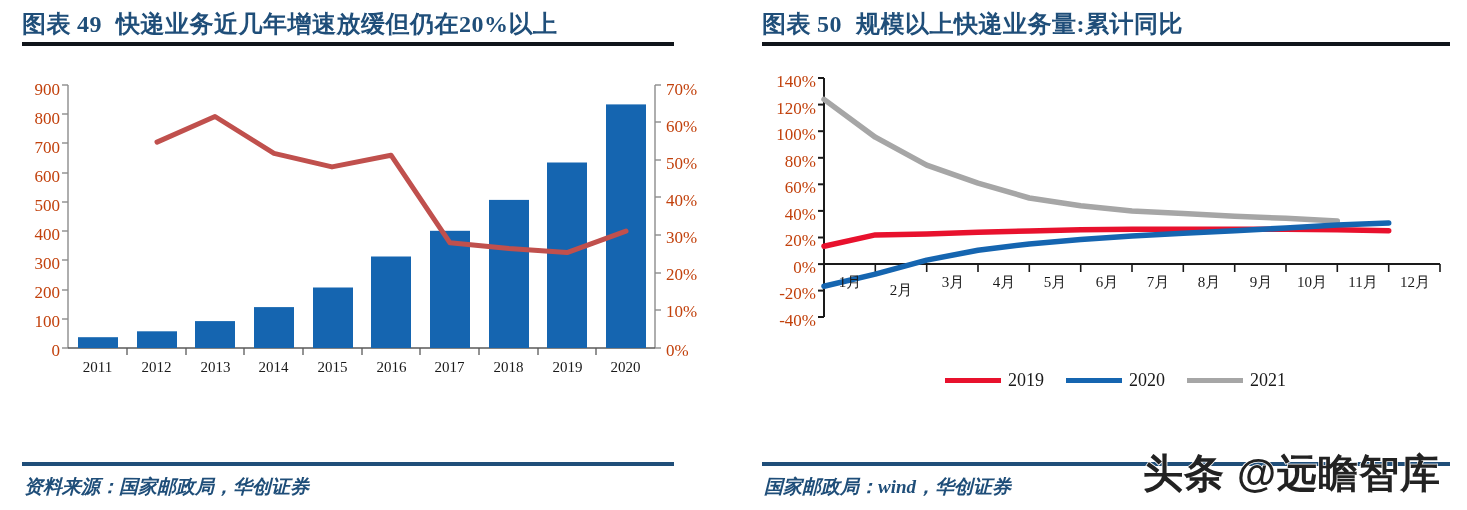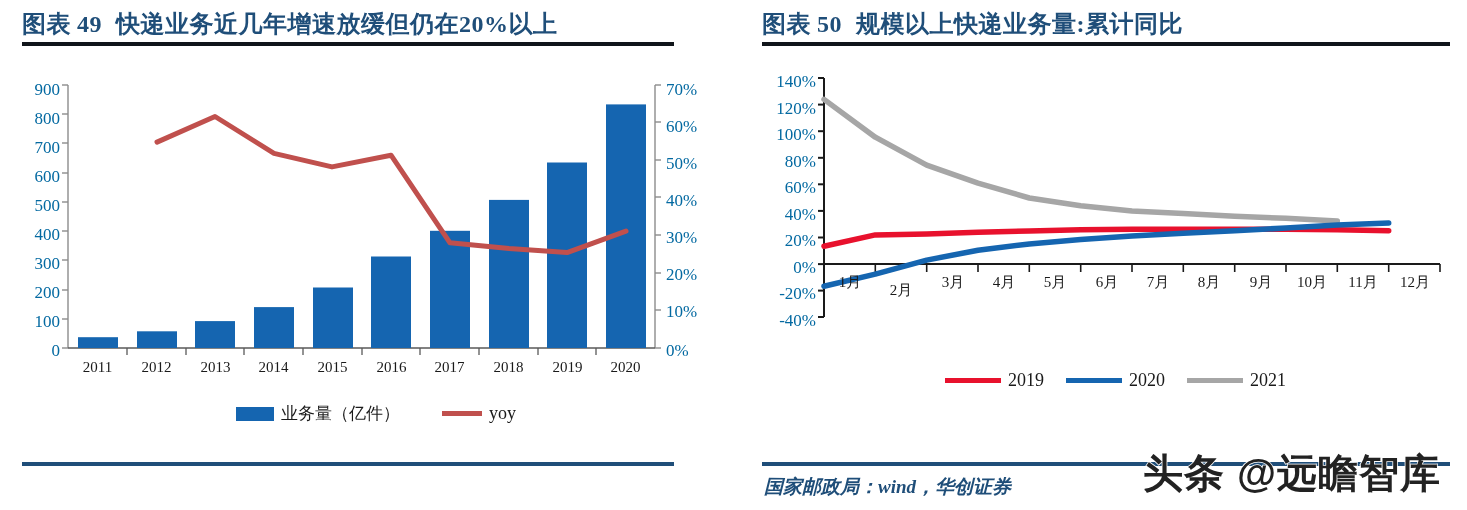--- a/index.html
+++ b/index.html
@@ -74,21 +74,21 @@
     z-index: 3;
   }
 
   
   .chart { position: absolute; }
 
   .ytick-label {
     position: absolute;
     font-family: "Liberation Serif", serif;
     font-size: 17px;
-    color: #0369a1;
+    color: #c2410c;
     white-space: nowrap;
     line-height: 1;
   }
   .ytick-label.right-align { text-align: right; }
   .xtick-label {
     position: absolute;
     font-family: "Liberation Serif", serif;
     font-size: 15px;
     color: #1a1a1a;
     white-space: nowrap;
@@ -238,32 +238,23 @@
       <div class="xtick-label" style="left:186px; top:300px; width:59px;">2013</div>
       <div class="xtick-label" style="left:244px; top:300px; width:59px;">2014</div>
       <div class="xtick-label" style="left:303px; top:300px; width:59px;">2015</div>
       <div class="xtick-label" style="left:362px; top:300px; width:59px;">2016</div>
       <div class="xtick-label" style="left:420px; top:300px; width:59px;">2017</div>
       <div class="xtick-label" style="left:479px; top:300px; width:59px;">2018</div>
       <div class="xtick-label" style="left:538px; top:300px; width:59px;">2019</div>
       <div class="xtick-label" style="left:596px; top:300px; width:59px;">2020</div>
     </div>
 
-    <div class="legend" style="left:236px; top:402px; gap:42px;">
-      <div class="legend-item">
-        <span class="legend-swatch-bar"></span>
-        <span class="legend-label cjk">业务量（亿件）</span>
-      </div>
-      <div class="legend-item">
-        <span class="legend-swatch-line" style="background:#C0504D;"></span>
-        <span class="legend-label">yoy</span>
-      </div>
-    </div>
 
     <div class="rule-bottom"></div>
+    <div class="source">资料来源：国家邮政局，华创证券</div>
   </div>
 
   <div class="panel panel-right">
 
     <div class="fig-title">
       <span>图表</span><span class="num">50</span><span>规模以上快递业务量:累计同比</span>
     </div>
     <div class="rule-top"></div>
 
     <div class="chart" style="left:0px; top:60px; width:727px; height:330px;">

